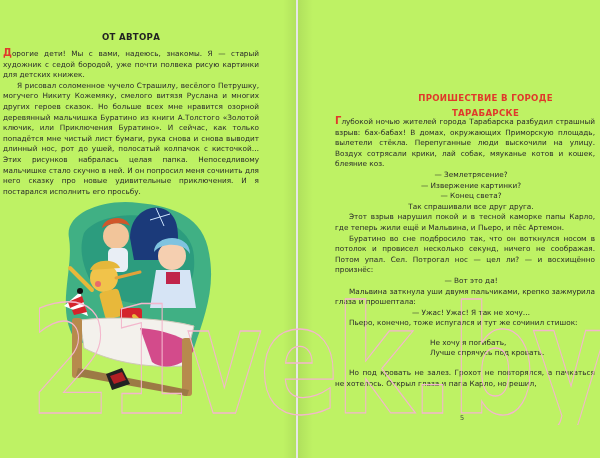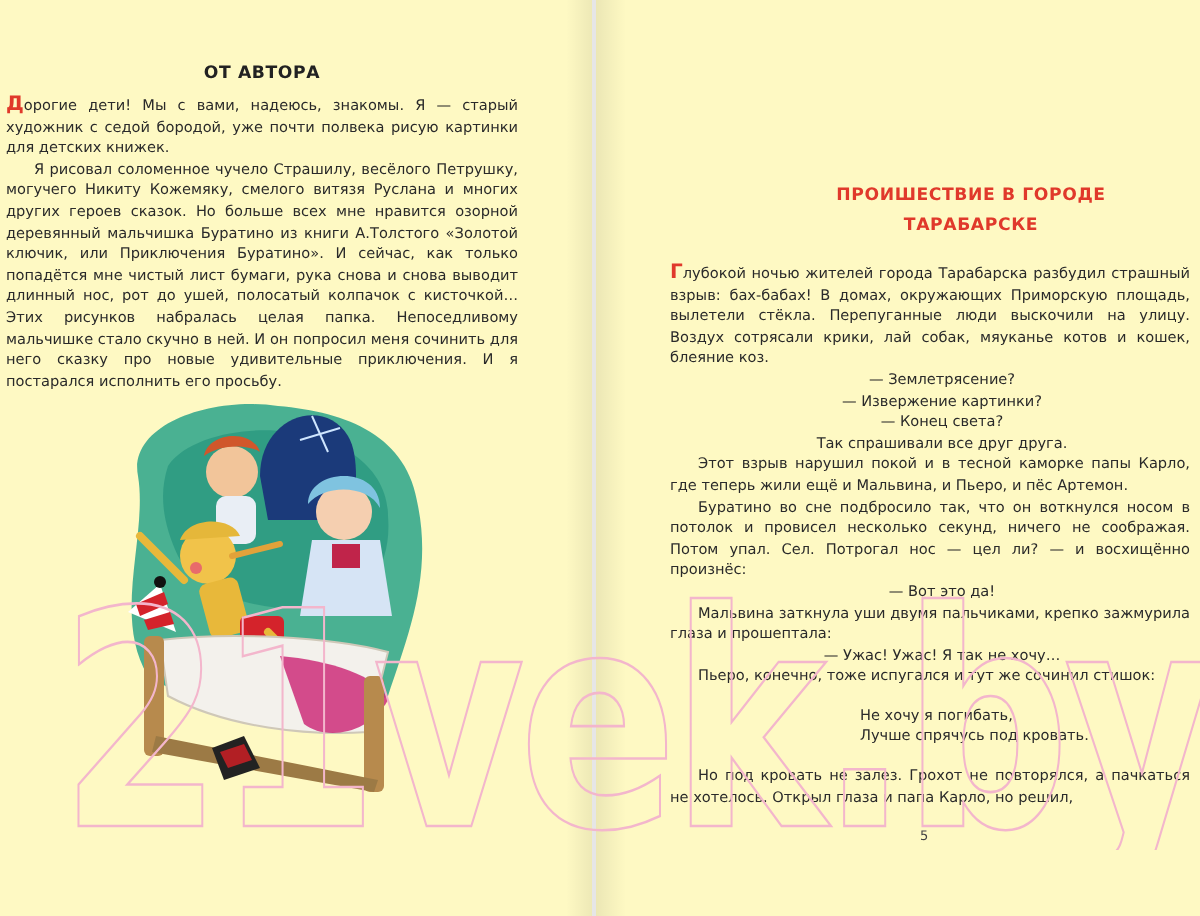--- a/index.html
+++ b/index.html
@@ -3,21 +3,21 @@
 <meta charset="utf-8">
 <style>
   html, body { margin: 0; padding: 0; }
   body {
     width: 600px; height: 458px; overflow: hidden; position: relative;
     background: #ffffff;
     font-family: "DejaVu Sans", sans-serif;
     color: #222;
   }
   .spread { position: absolute; inset: 0; display: flex; }
-  .page { position: relative; height: 458px; background: #fef9c3; overflow: hidden; }
+  .page { position: relative; height: 458px; background: #bef264; overflow: hidden; }
   .page-left { width: 297px; }
   .page-right { width: 303px; }
   .gutter-shadow-left {
     position: absolute; top: 0; right: 0; width: 14px; height: 100%;
     background: linear-gradient(to right, rgba(0,0,0,0), rgba(0,0,0,0.07));
   }
   .gutter-shadow-right {
     position: absolute; top: 0; left: 0; width: 16px; height: 100%;
     background: linear-gradient(to left, rgba(0,0,0,0), rgba(0,0,0,0.08));
   }
@@ -27,21 +27,21 @@
   }
   .title-left {
     position: absolute; top: 32px; left: 0; width: 262px; text-align: center;
     font-size: 8.6px; font-weight: bold; letter-spacing: 0.3px; color: #222;
   }
   .text-block {
     position: absolute; font-size: 7.3px; line-height: 10.6px; color: #2a2a2a;
     text-align: justify;
   }
   .left-text { top: 48px; left: 3px; width: 256px; }
-  .right-text { top: 132px; left: 38px; width: 260px; }
+  .right-text { top: 116px; left: 38px; width: 260px; }
   .p { margin: 0; text-indent: 14px; }
   .p.noindent { text-indent: 0; }
   .p.dash { text-indent: 12px; text-align: center; }
   .dropcap { color: #e0392b; font-weight: bold; font-size: 10px; }
   .title-right {
     position: absolute; top: 91px; left: 56px; width: 265px; text-align: center;
     font-size: 8.6px; line-height: 15px; font-weight: bold; color: #e0392b; letter-spacing: 0.3px;
   }
   .poem { margin: 9px 0 9px 95px; text-indent: 0; text-align: left; }
   .page-number {

